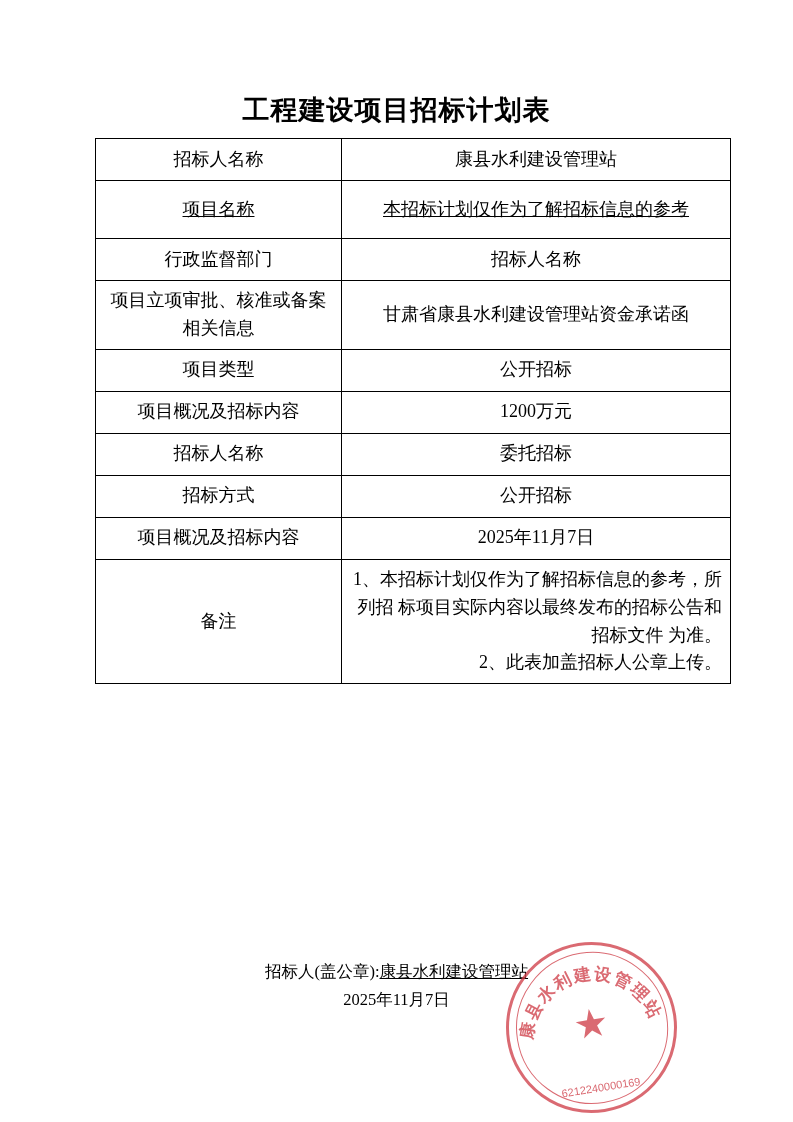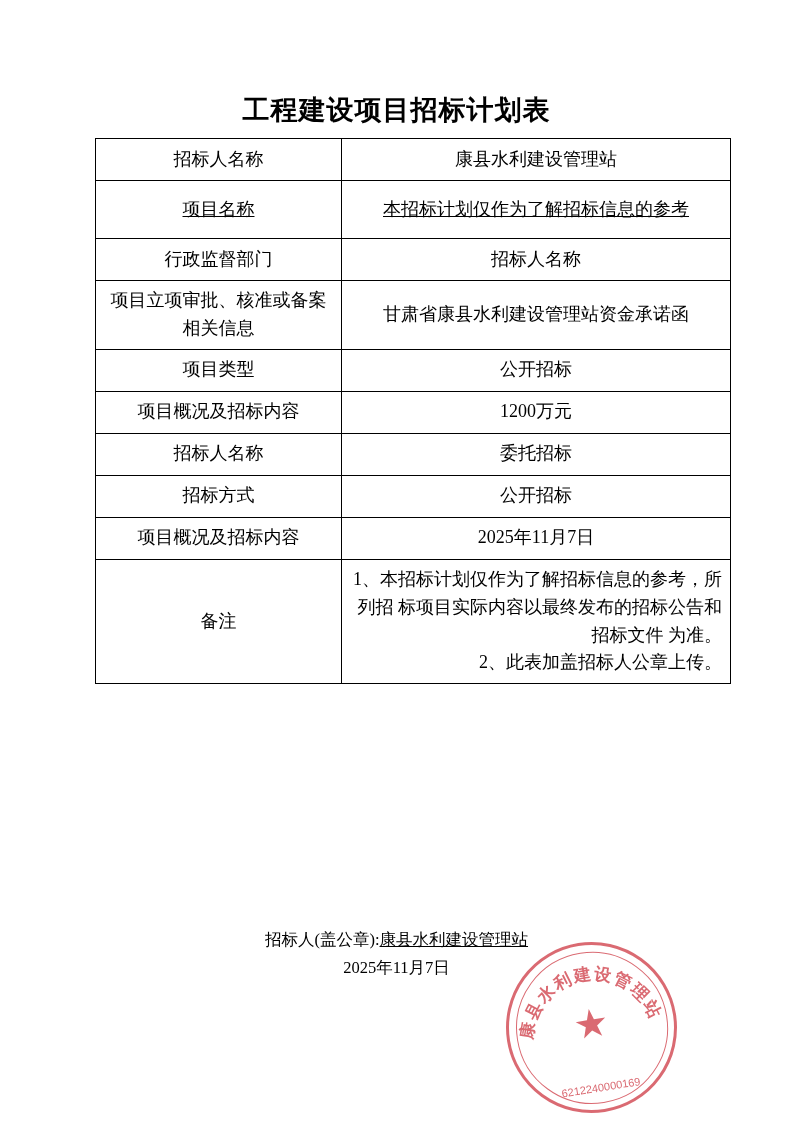--- a/index.html
+++ b/index.html
@@ -65,21 +65,21 @@
     text-align: left;
     line-height: 1.62;
     font-size: 16.5px;
     padding-left: 2px;
   }
   .multi-line {
     display: block;
   }
   .sign-block {
     position: absolute;
-    top: 926px;
+    top: 958px;
     left: 0;
     width: 793px;
     text-align: center;
     font-size: 16.5px;
     line-height: 1.7;
   }
   .underline {
     text-decoration: underline;
   }
   .stamp {

